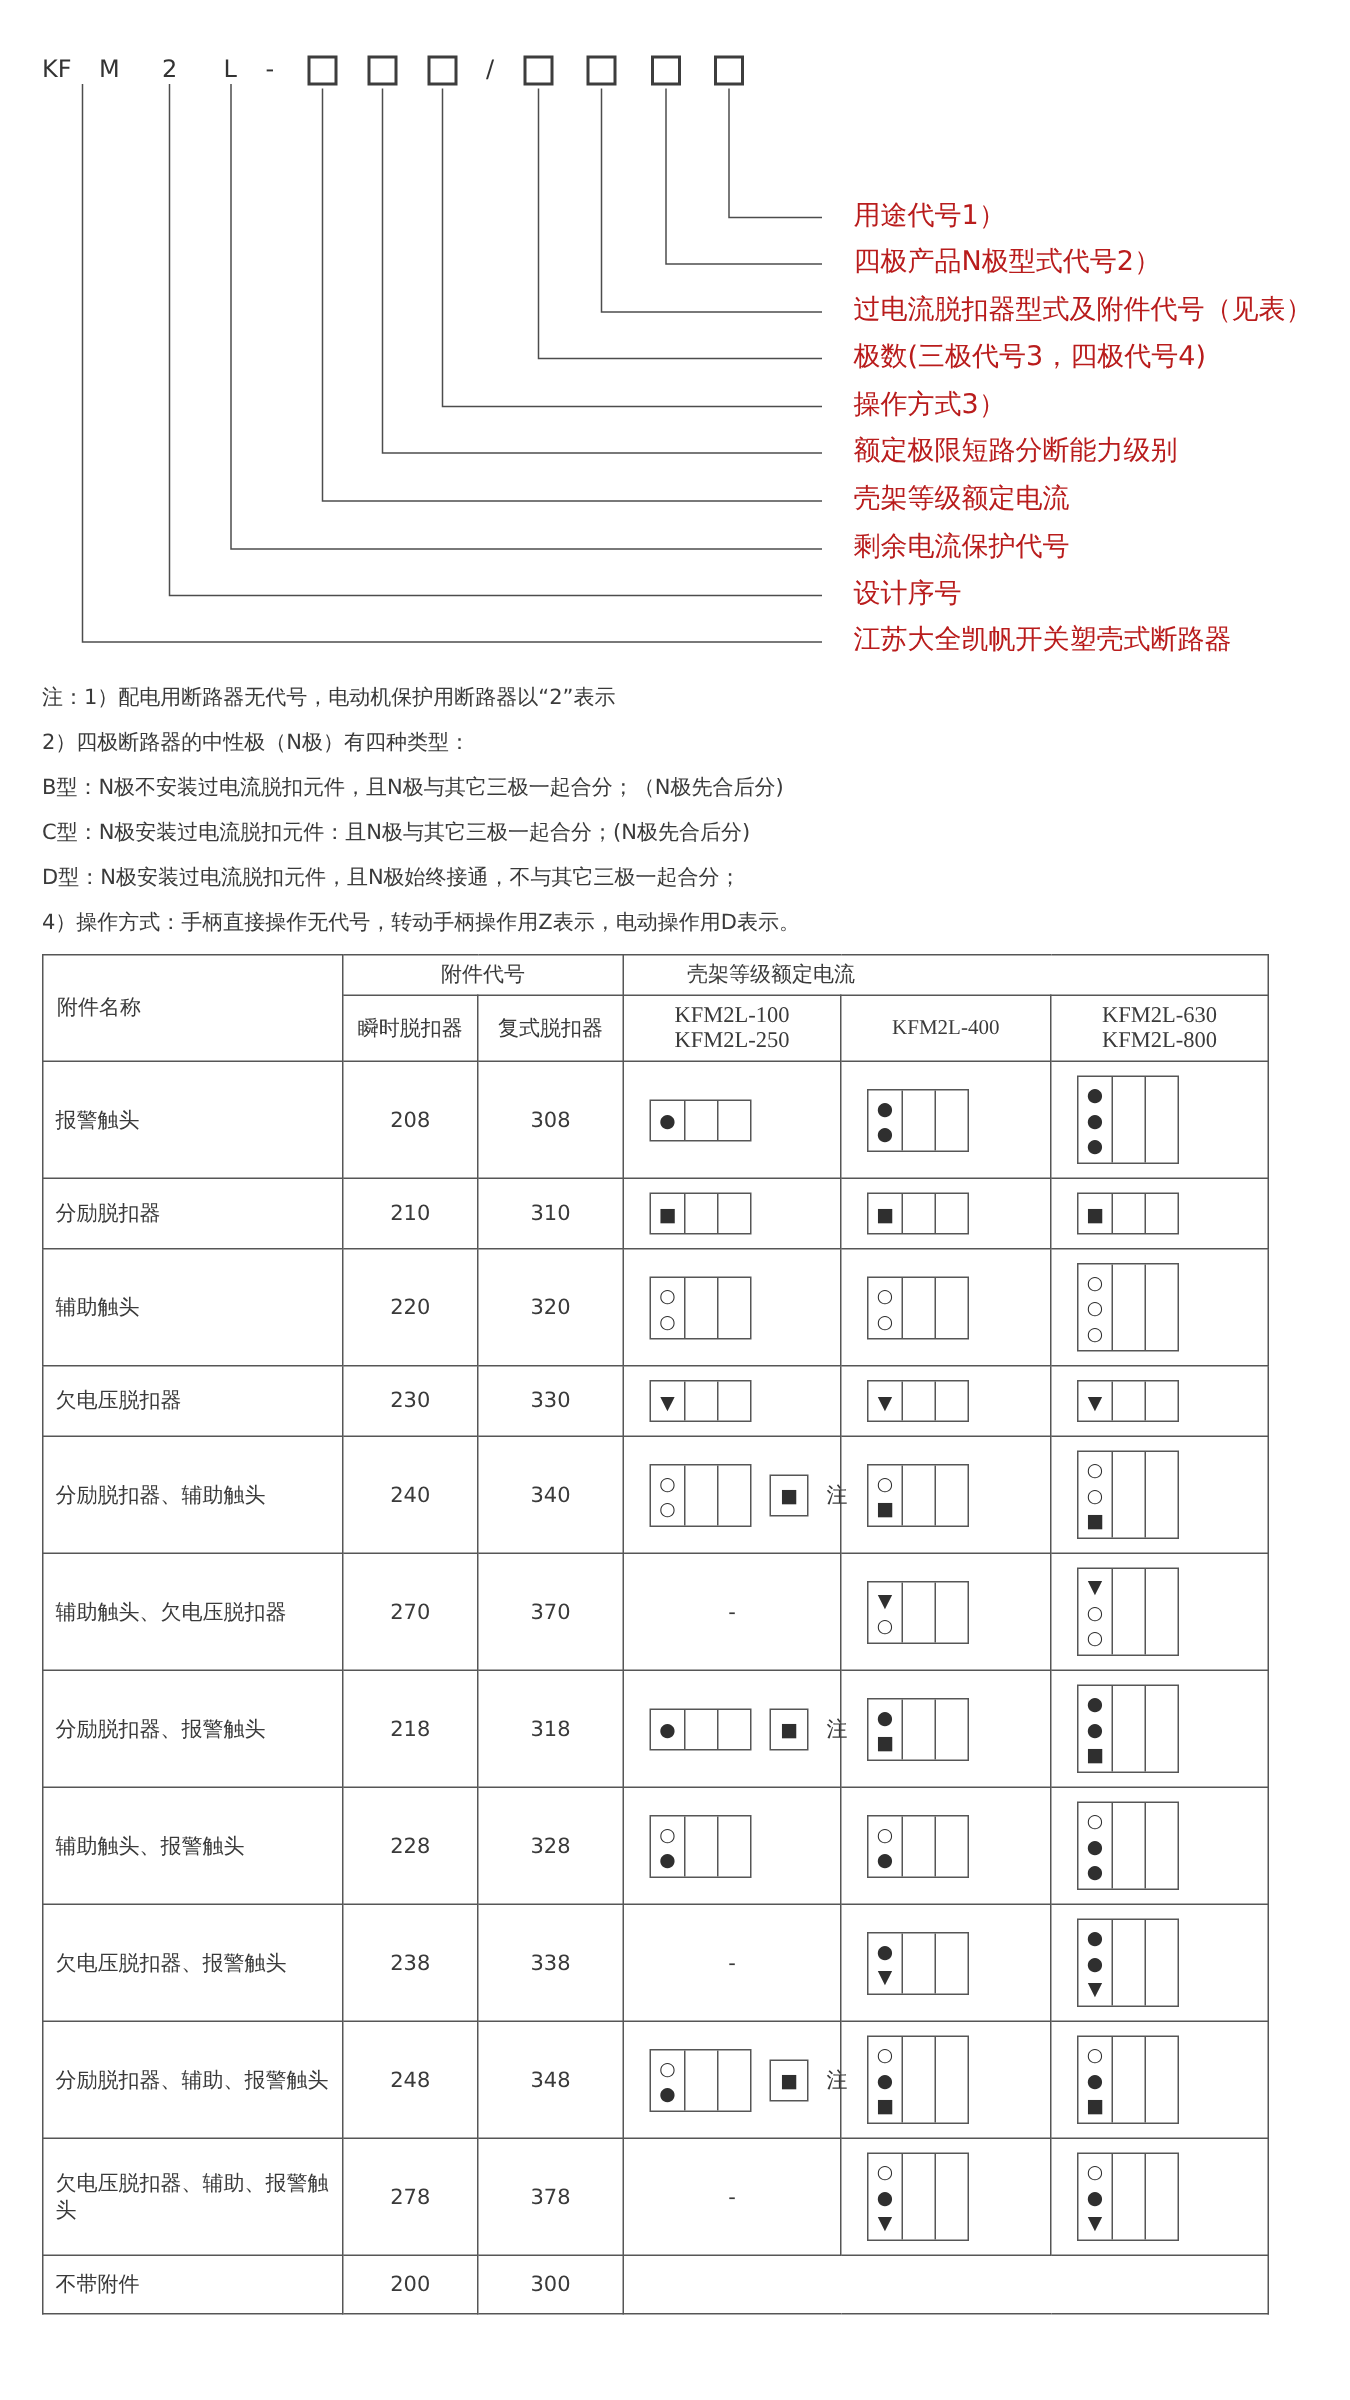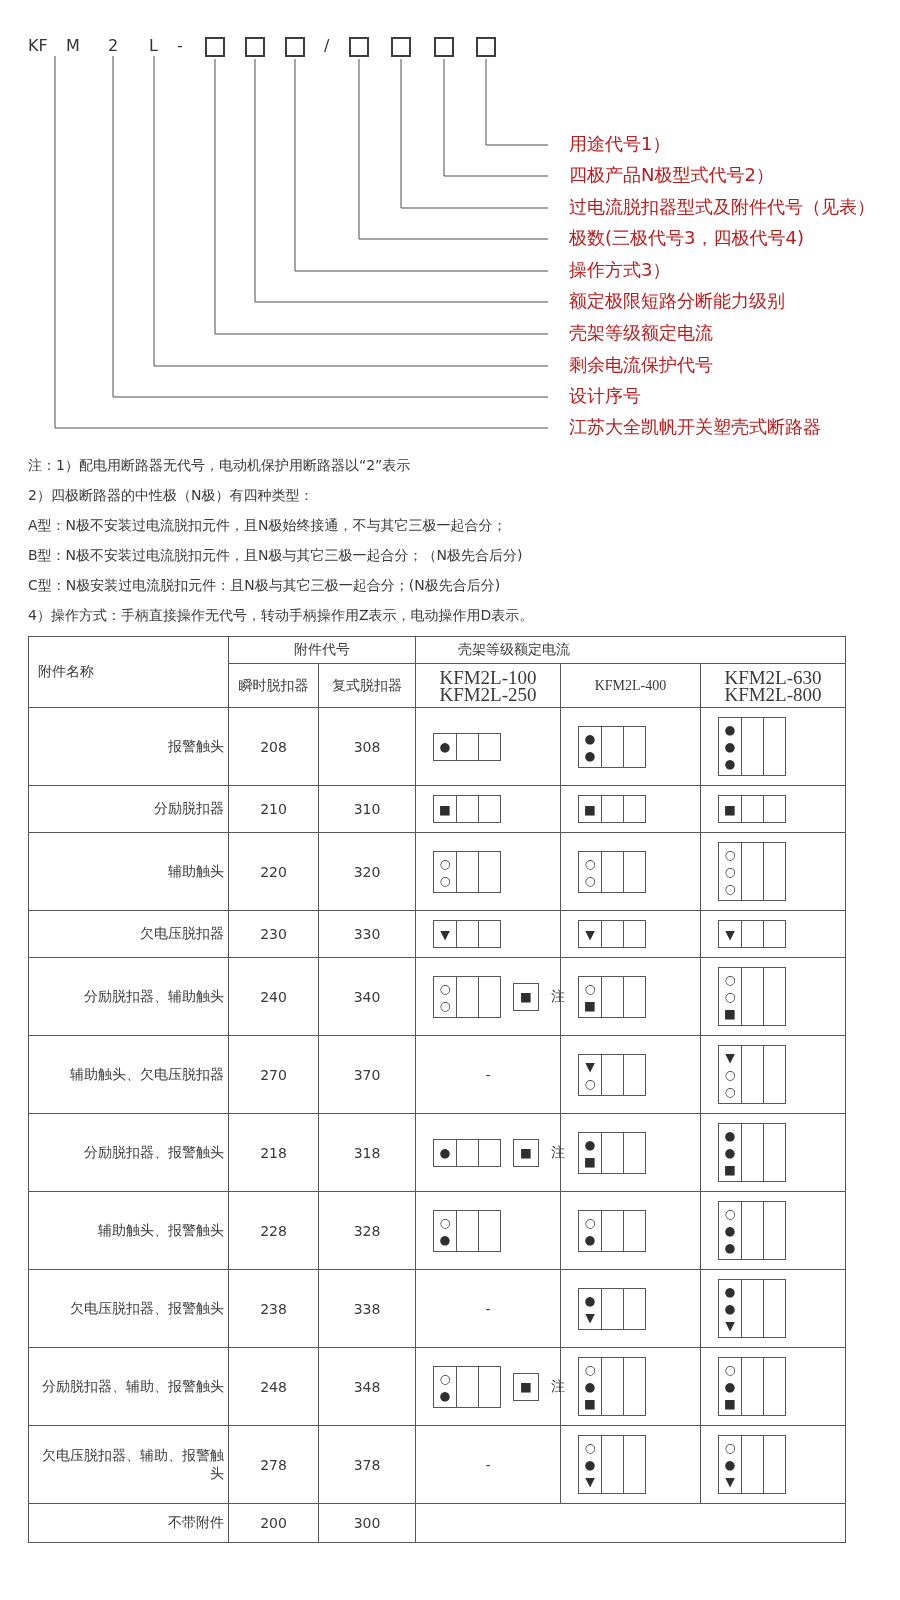--- a/index.html
+++ b/index.html
@@ -20,22 +20,22 @@
   .notes p{font-size:14px;line-height:18px;margin-bottom:12px;}
 
   
   .acc-table{margin:10px 28px 0;border-collapse:collapse;width:817px;table-layout:fixed;background:#fff;}
   .acc-table th,.acc-table td{border:1px solid #565656;font-weight:400;color:#3a3a3a;}
   .acc-table th{font-size:14px;text-align:center;padding:4px;font-family:Liberation Serif, serif;}
   .acc-table thead tr:first-child th{height:27px;}
   .acc-table thead tr:last-child th{height:44px;}
   th.th-name{text-align:left;padding-left:9px;}
   th.th-install{text-align:left;padding-left:42px;}
-  th.pre{white-space:pre-line;font-size:19px;line-height:17px;}
-  td.name-cell{font-size:14px;text-align:right;padding:10px 4px 10px 8px;vertical-align:middle;font-family:Liberation Serif, serif;}
+  th.pre{white-space:pre-line;font-size:15px;line-height:17px;}
+  td.name-cell{font-size:14px;text-align:left;padding:10px 4px 10px 8px;vertical-align:middle;font-family:Liberation Serif, serif;}
   td.code-cell{font-size:14px;text-align:center;vertical-align:middle;}
   td.install-cell{text-align:left;padding:9px 4px 9px 17px;vertical-align:middle;}
   td.install-cell.dash{text-align:center;padding-left:4px;font-size:14px;}
   .install-wrap{display:inline-flex;align-items:center;gap:12px;}
   .mini-box{display:inline-flex;border:1px solid #565656;background:#fff;}
   .mcell{width:22px;display:flex;flex-direction:column;justify-content:center;align-items:center;gap:2px;padding:4px 0;min-height:26px;}
   .mcell + .mcell{border-left:1px solid #565656;}
   .mini-box.single .mcell{width:24px;}
   .sym{display:block;font-size:12.5px;line-height:15px;color:#2f2f2f;}
   .note-mark{font-size:14px;color:#3a3a3a;}
@@ -83,23 +83,23 @@
     <div class="dlabel" style="top:292px">额定极限短路分断能力级别</div>
     <div class="dlabel" style="top:324px">壳架等级额定电流</div>
     <div class="dlabel" style="top:356px">剩余电流保护代号</div>
     <div class="dlabel" style="top:387px">设计序号</div>
     <div class="dlabel" style="top:418px">江苏大全凯帆开关塑壳式断路器</div>
   </section>
 
   <section class="notes">
     <p>注：1）配电用断路器无代号，电动机保护用断路器以“2”表示</p>
     <p>2）四极断路器的中性极（N极）有四种类型：</p>
-    <p>A型：N极不安装过电流脱扣元件，且N极始终接通，不与其它三极一起合分；</p>
     <p>B型：N极不安装过电流脱扣元件，且N极与其它三极一起合分；（N极先合后分)</p>
     <p>C型：N极安装过电流脱扣元件：且N极与其它三极一起合分；(N极先合后分)</p>
+    <p>D型：N极安装过电流脱扣元件，且N极始终接通，不与其它三极一起合分；</p>
     <p>4）操作方式：手柄直接操作无代号，转动手柄操作用Z表示，电动操作用D表示。</p>
   </section>
 
   <table class="acc-table">
     <colgroup>
       <col style="width:200px">
         <col style="width:90px">
         <col style="width:97px">
       <col style="width:145px">
         <col style="width:140px">

